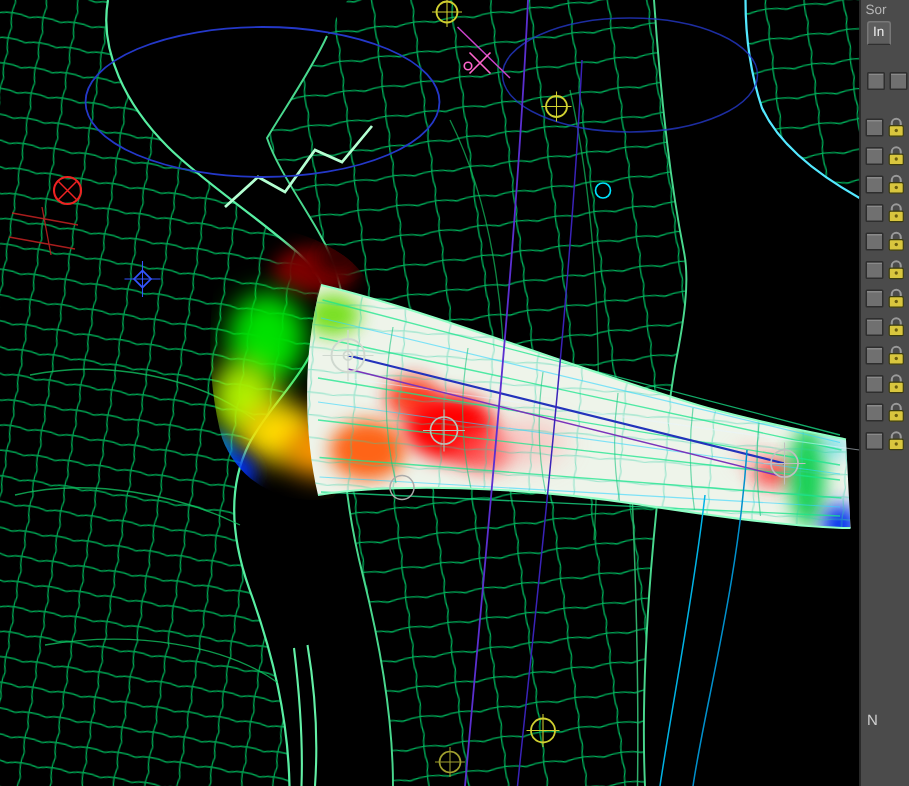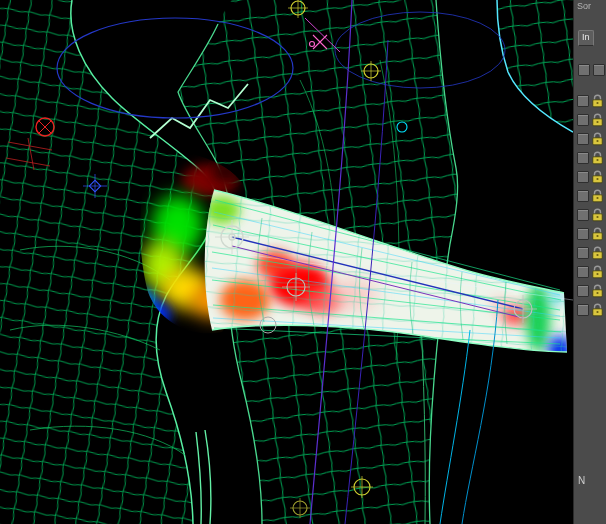--- a/index.html
+++ b/index.html
@@ -10,21 +10,21 @@
   }
   .viewport{width:573px;height:524px;flex:none;background:#000;}
   .viewport svg{display:block;}
   .side-panel{
     box-sizing:border-box;width:33px;height:524px;flex:none;
     background:#4b4b4b;border-left:1px solid #2b2b2b;
     display:flex;flex-direction:column;gap:10px;
   }
   .panel-top{padding:1px 0 0 3px;color:#b5b5b5;font-size:9px;line-height:11px;}
   .tab{
-    margin:18px 0 0 1px;background:#5d5d5d;border:1px solid #787878;
+    margin:2px 0 0 1px;background:#5d5d5d;border:1px solid #787878;
     border-bottom-color:#2f2f2f;color:#ececec;font-size:9px;
     padding:1px 3px 2px 3px;width:fit-content;border-radius:2px 2px 0 0;
   }
   .tool-row{display:flex;gap:3px;padding:8px 0 4px 4px;}
   .sq{
     width:10px;height:10px;background:#707070;border:1px solid #2e2e2e;
     display:inline-block;border-radius:1px;flex:none;
     box-shadow:inset 0 1px 0 #8a8a8a;
   }
   .locks{display:flex;flex-direction:column;gap:6px;padding:4px 0 0 3px;}

